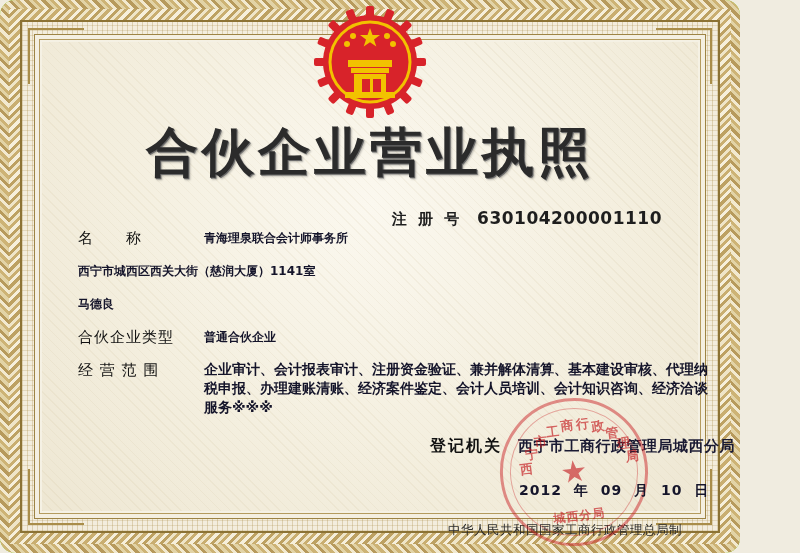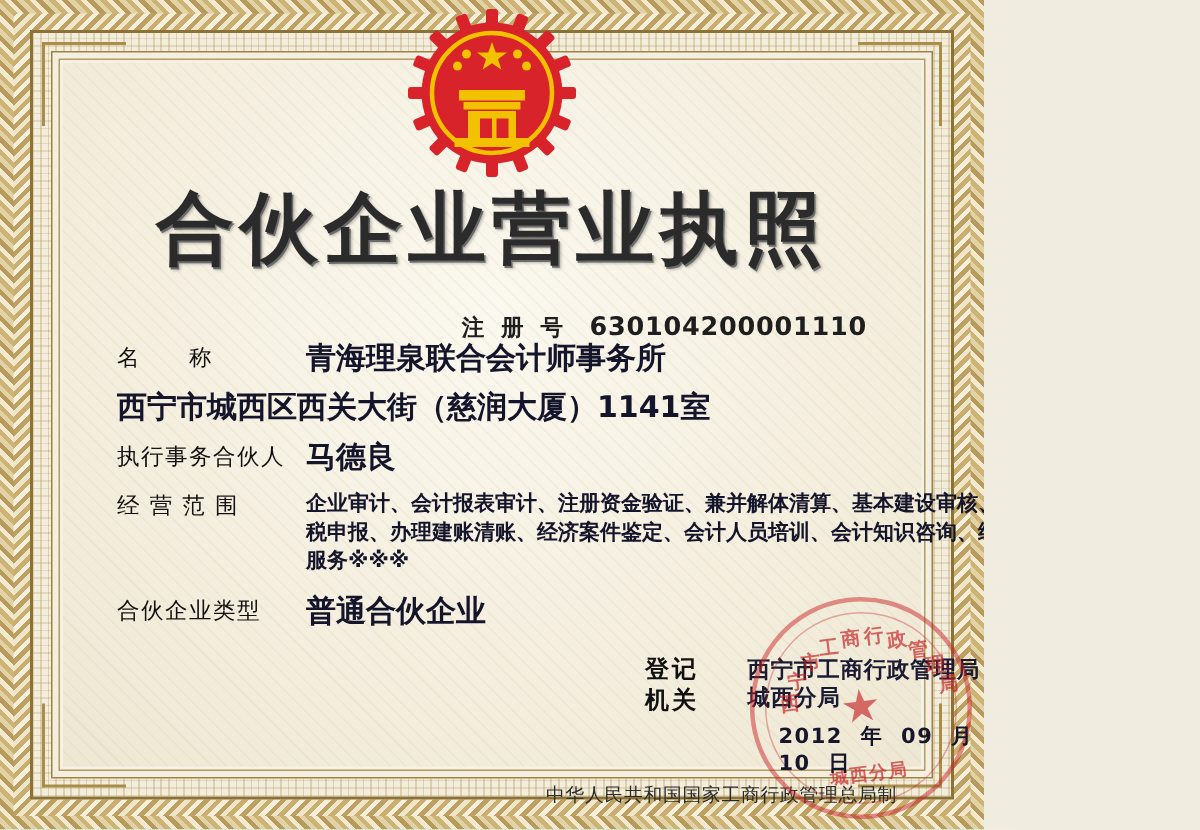--- a/index.html
+++ b/index.html
@@ -5,24 +5,25 @@
   html, body {
     margin: 0;
     padding: 0;
     background: #f0ece0;
   }
   body {
     font-family: "DejaVu Sans", "Liberation Sans", sans-serif;
   }
   #cert {
     position: relative;
-    width: 656px;
+    width: 740px;
     height: 553px;
     overflow: hidden;
-    background: #5eead4;
+    background: #84cc16;
+    border-radius: 15px;
   }
   
   .border-outer {
     position: absolute;
     left: 0; top: 0; right: 0; bottom: 0;
     background:
       repeating-linear-gradient(45deg,
         #b79a5c 0px, #b79a5c 3px,
         #e2d3a6 3px, #e2d3a6 6px,
         #cdb375 6px, #cdb375 9px,
@@ -157,21 +158,21 @@
     width: 126px;
     flex: 0 0 126px;
     font-size: 15px;
     font-weight: normal;
     color: #111;
     letter-spacing: 1px;
     line-height: 20px;
   }
   .field-value {
     flex: 1;
-    font-size: 20px;
+    font-size: 12px;
     color: #14142a;
     line-height: 20px;
     font-weight: bold;
   }
   .field-value.biz {
     line-height: 19px;
     font-size: 14px;
     letter-spacing: 0px;
   }
   
@@ -346,32 +347,31 @@
     <div class="field-row">
       <div class="field-label">名　　称</div>
       <div class="field-value">青海理泉联合会计师事务所</div>
     </div>
 
     <div class="field-row">
       <div class="field-value">西宁市城西区西关大街（慈润大厦）1141室</div>
     </div>
 
     <div class="field-row">
-      <div class="field-label">执行事务合伙人</div>
       <div class="field-value">马德良</div>
+    </div>
+
+    <div class="field-row">
+      <div class="field-label">合伙企业类型</div>
+      <div class="field-value">普通合伙企业</div>
     </div>
 
     <div class="field-row">
       <div class="field-label">经 营 范 围</div>
       <div class="field-value biz">企业审计、会计报表审计、注册资金验证、兼并解体清算、基本建设审核、代理纳税申报、办理建账清账、经济案件鉴定、会计人员培训、会计知识咨询、经济洽谈服务※※※</div>
-    </div>
-
-    <div class="field-row">
-      <div class="field-label">合伙企业类型</div>
-      <div class="field-value">普通合伙企业</div>
     </div>
 
   </div>
 
   <div class="authority-row">
     <div class="authority-label">登记机关</div>
     <div class="authority-value">西宁市工商行政管理局城西分局</div>
   </div>
 
   <div class="seal">

